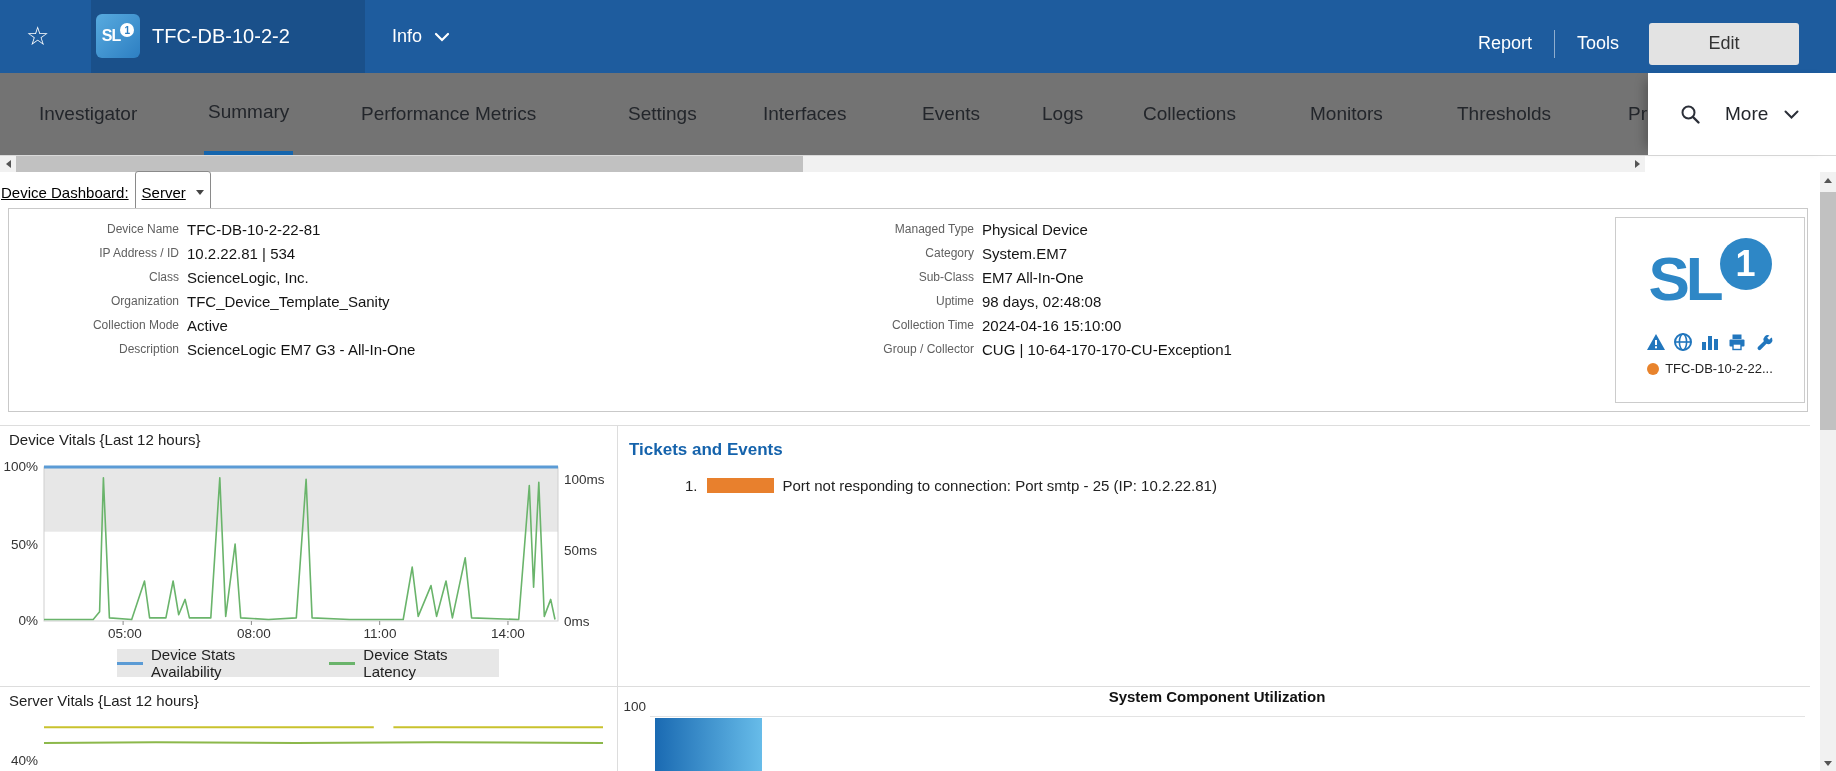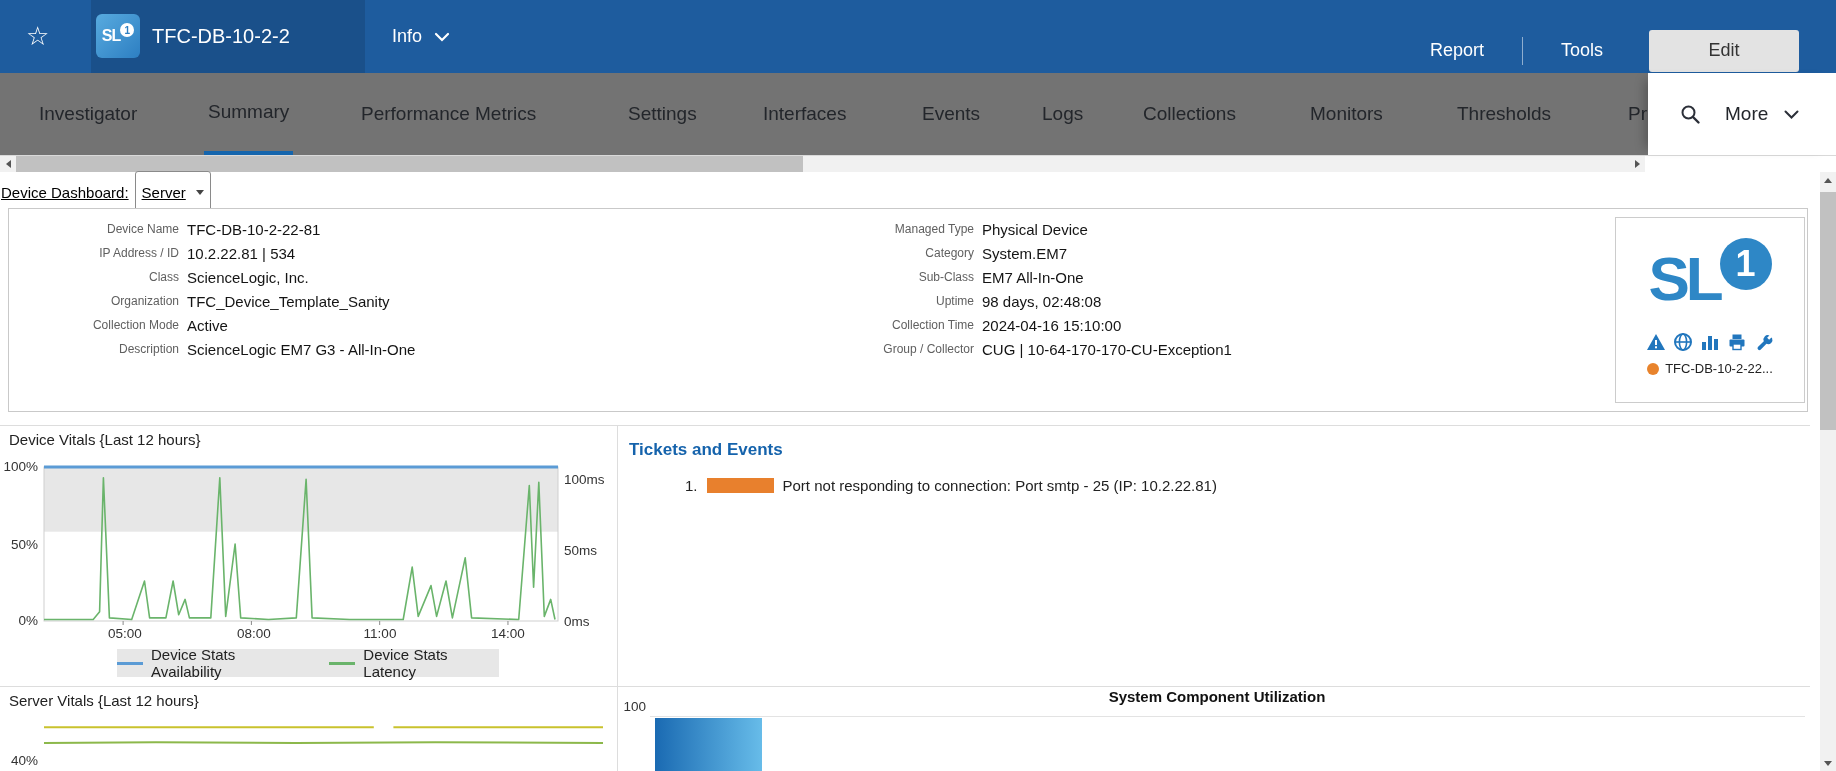--- a/index.html
+++ b/index.html
@@ -14,21 +14,21 @@
   .logo-tile{position:absolute;left:96px;top:14px;width:44px;height:44px;border-radius:6px;
         background:linear-gradient(135deg,#58abdf,#2d7fc2);display:flex;align-items:center;
         justify-content:center;cursor:pointer;}
   .lt-sl{font-size:16px;font-weight:bold;color:#fff;letter-spacing:-1px;}
   .lt-one{width:14px;height:14px;border-radius:50%;background:#fff;color:#2d7fc2;font-size:10px;
         font-weight:bold;display:flex;align-items:center;justify-content:center;margin-top:-12px;}
   .device-title{position:absolute;left:152px;top:0;height:73px;line-height:73px;color:#fff;
         font-size:20px;font-weight:500;white-space:nowrap;}
   .info-dd{position:absolute;left:392px;top:0;height:73px;display:flex;align-items:center;gap:12px;
         color:#fff;font-size:18px;cursor:pointer;}
-  .header-right{position:absolute;right:37px;top:16px;height:69px;display:flex;align-items:center;gap:38px;}
+  .header-right{position:absolute;right:37px;top:9px;height:69px;display:flex;align-items:center;gap:22px;}
   .hdr-link{color:#fff;font-size:18px;cursor:pointer;white-space:nowrap;}
   .hdr-divider{width:1px;height:28px;background:rgba(255,255,255,0.5);}
   .edit-btn{margin-left:8px;width:150px;height:42px;background:#e3e3e3;border-radius:3px;color:#333;
         font-size:18px;display:flex;align-items:center;justify-content:center;cursor:pointer;}
 
   
   .tabbar{position:absolute;left:0;top:73px;width:1836px;height:82px;background:#737373;
         border-bottom:1px solid #d9d9d9;}
   .tab{position:absolute;top:0;height:82px;display:flex;align-items:center;font-size:19px;
         color:#23262b;cursor:pointer;white-space:nowrap;padding:0 4px;box-sizing:border-box;}

